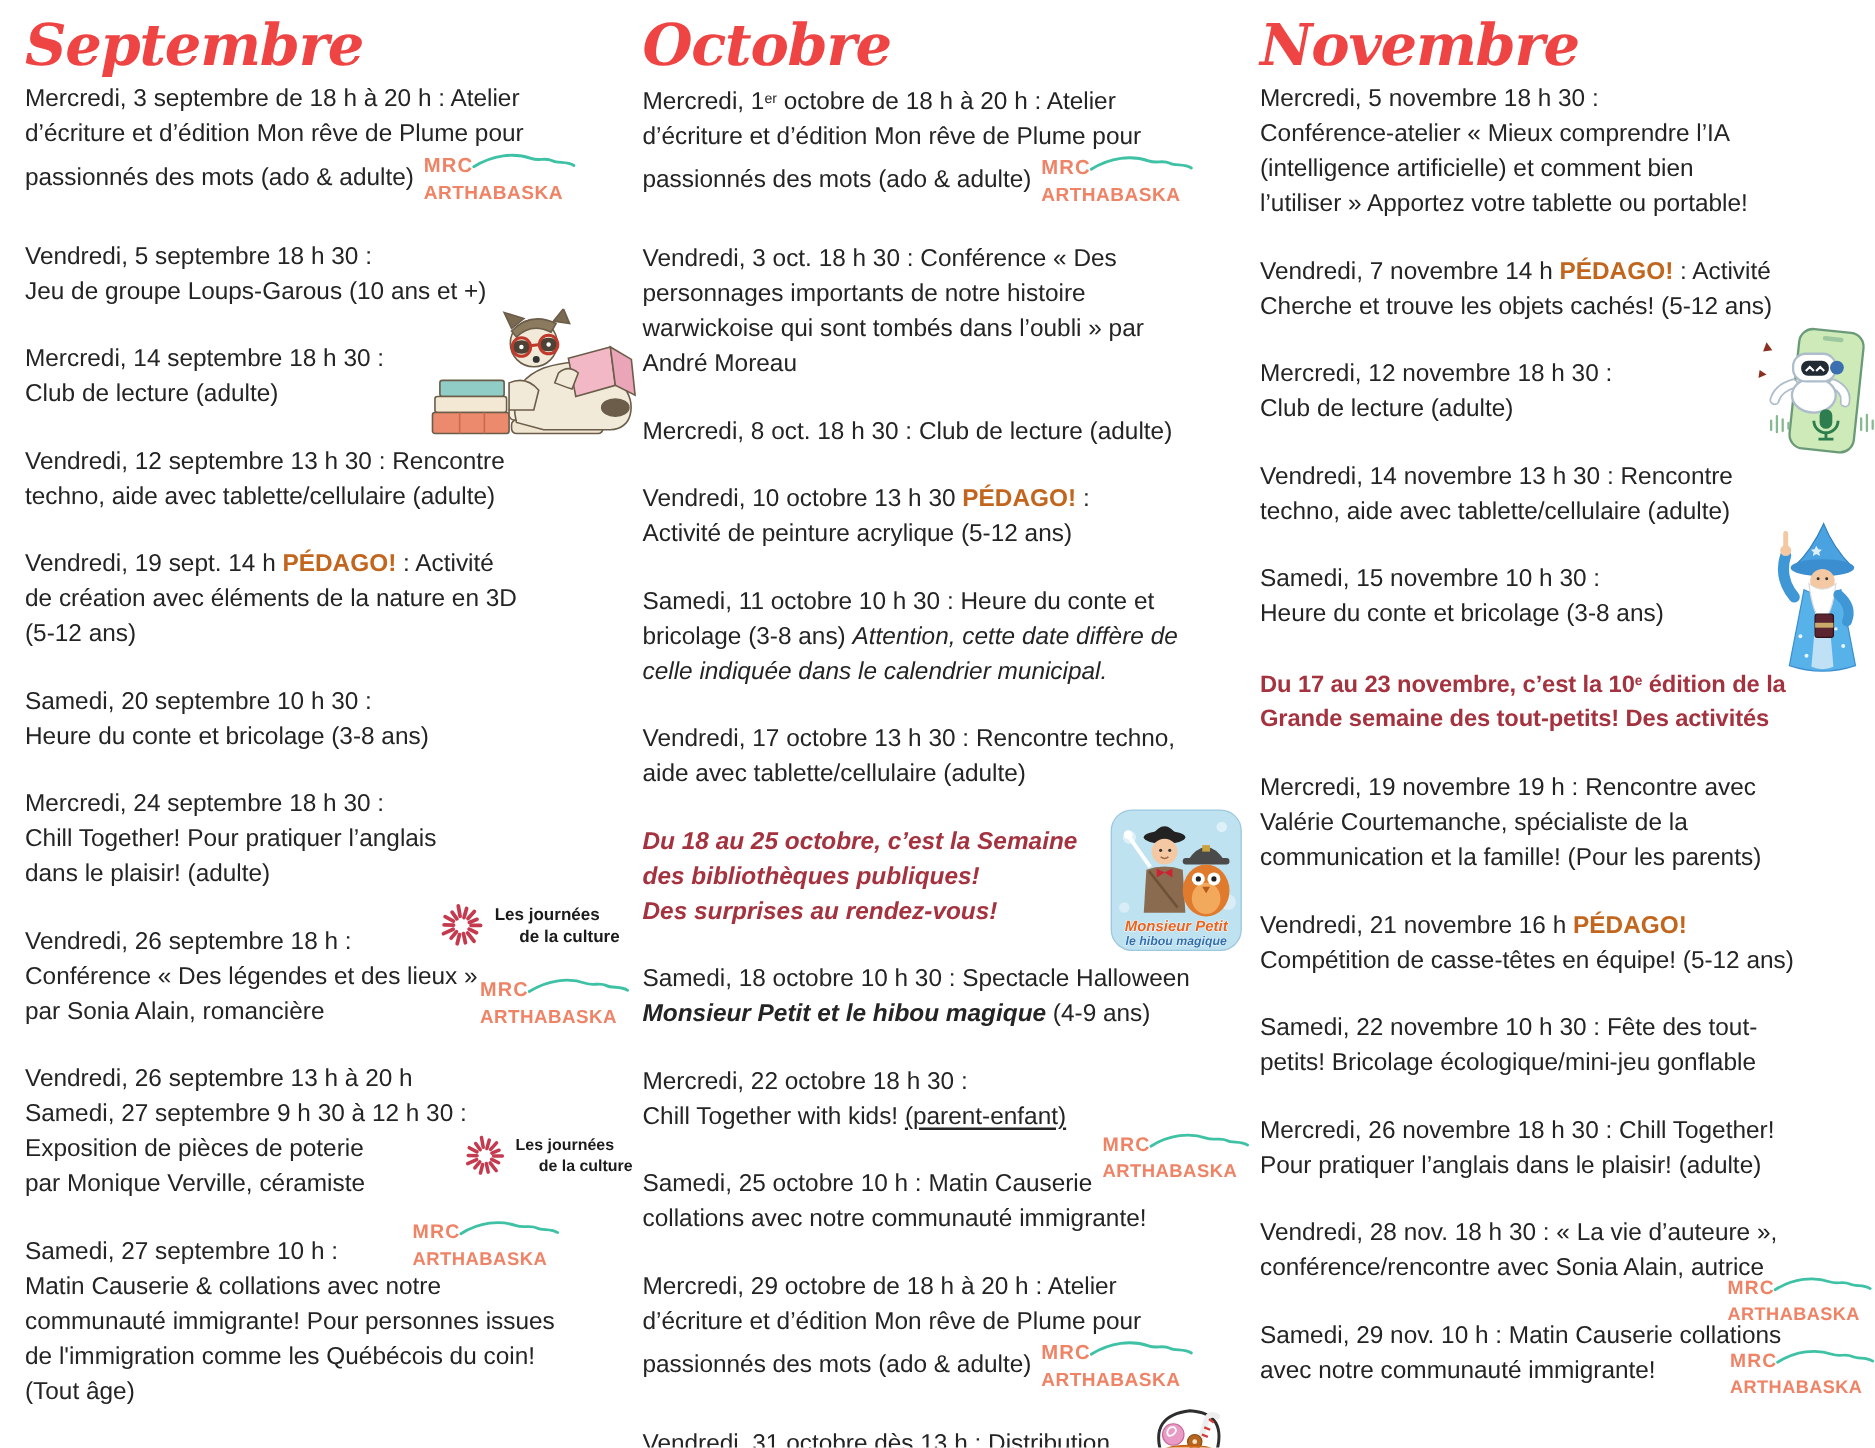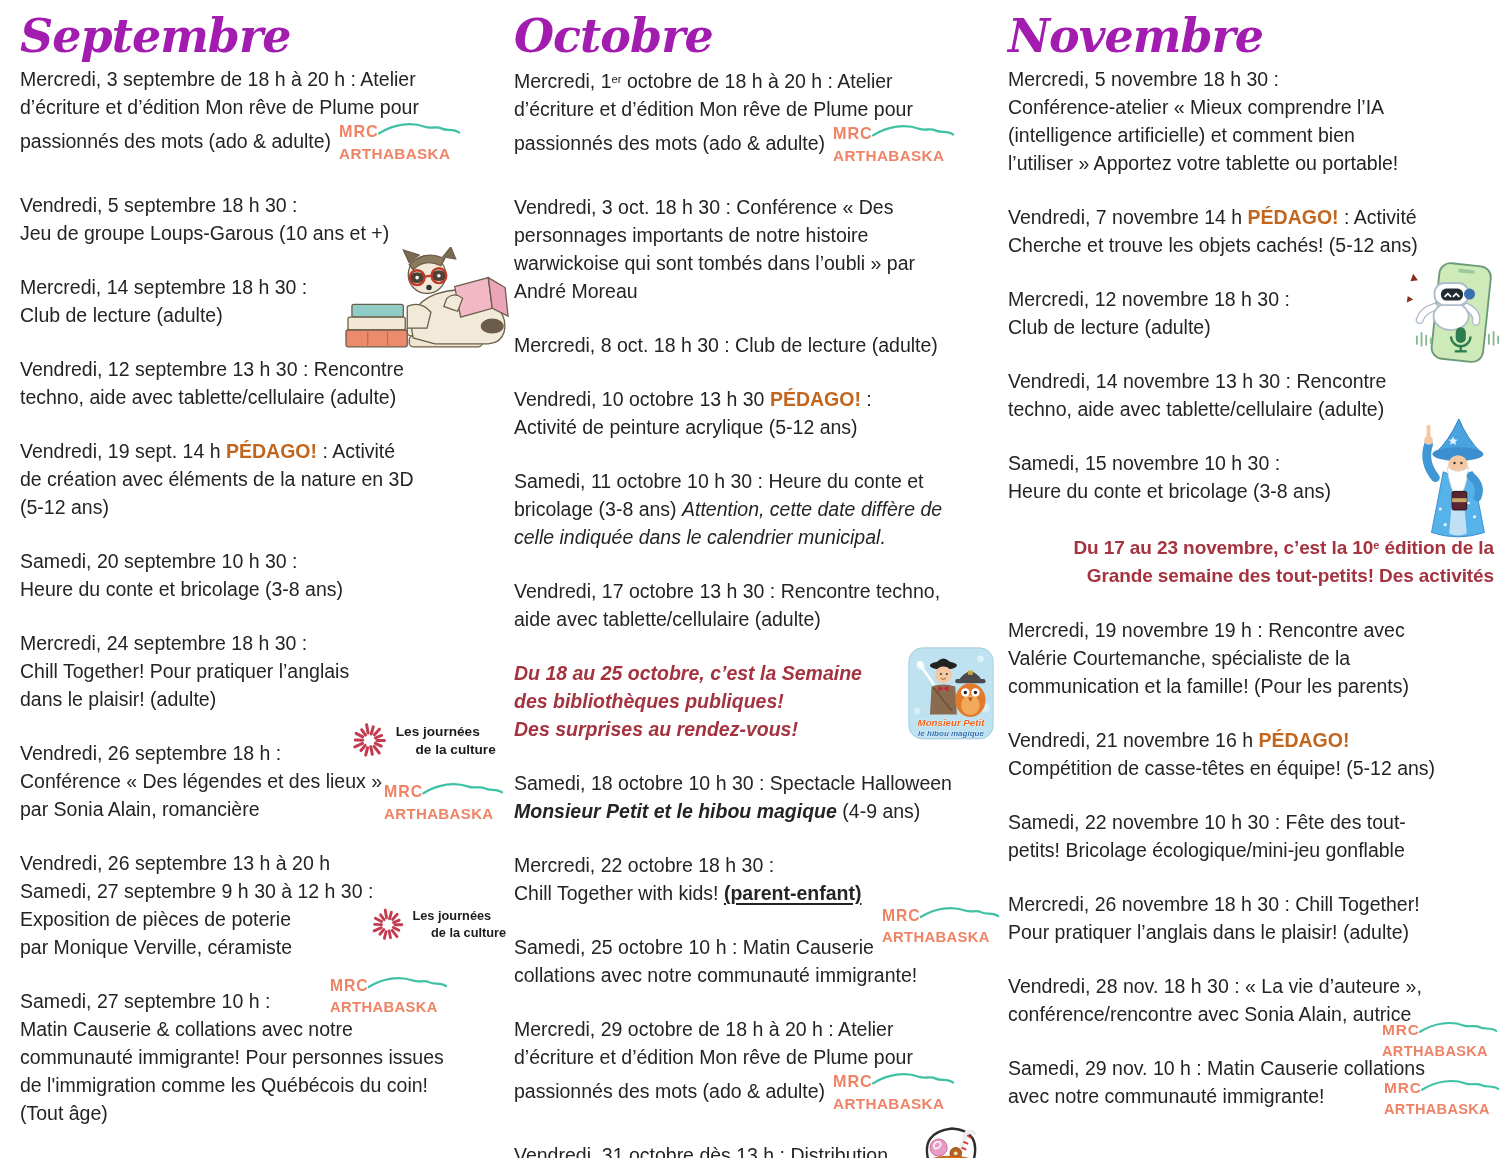--- a/index.html
+++ b/index.html
@@ -7,41 +7,41 @@
     width:1500px;height:1158px;overflow:hidden;
     font-family:"Liberation Sans","DejaVu Sans",sans-serif;
     font-size:19.5px;line-height:28px;color:#242424;
   }
   .page{display:flex;padding:10px 0 0 20px;gap:8px;}
   .column{width:486px;flex:0 0 486px;}
   .month-title{
     font-family:"DejaVu Serif","Liberation Serif",serif;
     font-style:italic;font-weight:bold;
     font-size:46px;line-height:52px;letter-spacing:-1px;
-    margin:0 0 3px 0;color:#a21caf;
+    margin:0 0 3px 0;color:#ef4444;
   }
   .event{position:relative;margin:0 0 26px 0;}
   .event:last-child{margin-bottom:0;}
   .sg-b{font-weight:400;}
   .sg-i{font-style:italic;}
   .sg-bi{font-weight:700;font-style:italic;}
   .sg-o{font-weight:700;color:#c2661e;}
-  .sg-bu{font-weight:700;text-decoration:underline;text-decoration-thickness:2px;text-underline-offset:3px;}
+  .sg-bu{font-weight:400;text-decoration:underline;text-decoration-thickness:2px;text-underline-offset:3px;}
   .sg-sup{font-size:0.58em;vertical-align:0.48em;}
   .ev-red-italic{color:#a5333f;font-weight:700;font-style:italic;}
-  .ev-red-center{color:#a5333f;font-weight:700;text-align:right;font-size:19px;letter-spacing:-0.1px;}
+  .ev-red-center{color:#a5333f;font-weight:700;text-align:left;font-size:19px;letter-spacing:-0.1px;}
   .fig{position:absolute;display:block;}
   .fig svg,.inline-icon svg{display:block;width:100%;height:auto;}
   .inline-icon{display:inline-block;width:122px;vertical-align:-17px;margin-left:8px;}
   .fig-raccoon{top:-26px;right:-8px;width:170px;}
   .fig-j1{top:-24px;right:4px;width:158px;}
   .fig-mrc-s8{top:42px;right:2px;width:120px;}
   .fig-j2{top:52px;right:-6px;width:148px;}
   .fig-mrc-s10{top:-12px;right:58px;width:118px;}
-  .fig-petit{top:-12px;right:6px;width:86px;}
+  .fig-petit{top:-12px;right:6px;width:106px;}
   .fig-mrc-o10{top:-28px;right:0;width:118px;}
   .fig-pumpkin{top:-22px;right:8px;width:82px;}
   .fig-robot{top:-26px;right:-6px;width:96px;}
   .fig-wizard{top:-34px;right:-8px;width:94px;}
   .fig-mrc-n12a{top:-34px;right:-4px;width:116px;}
   .fig-mrc-n12b{top:24px;right:-6px;width:116px;}
 </style>
 </head>
 <body>
 

